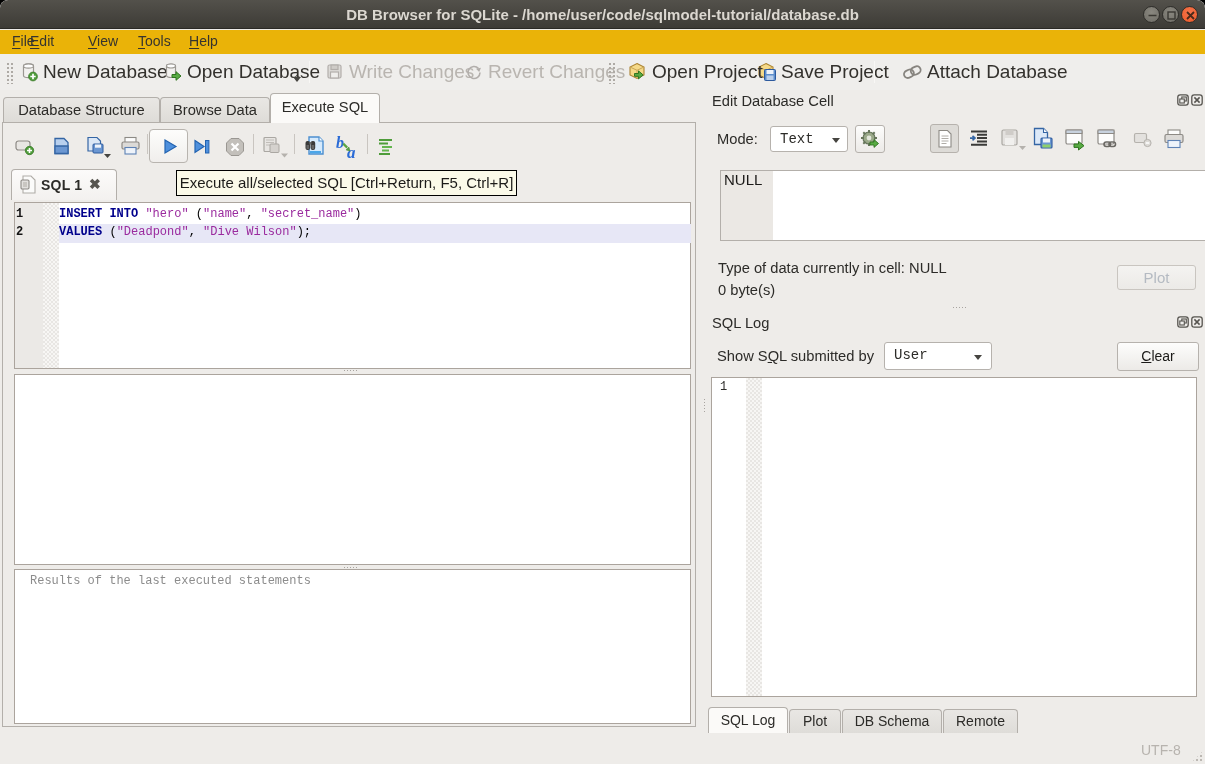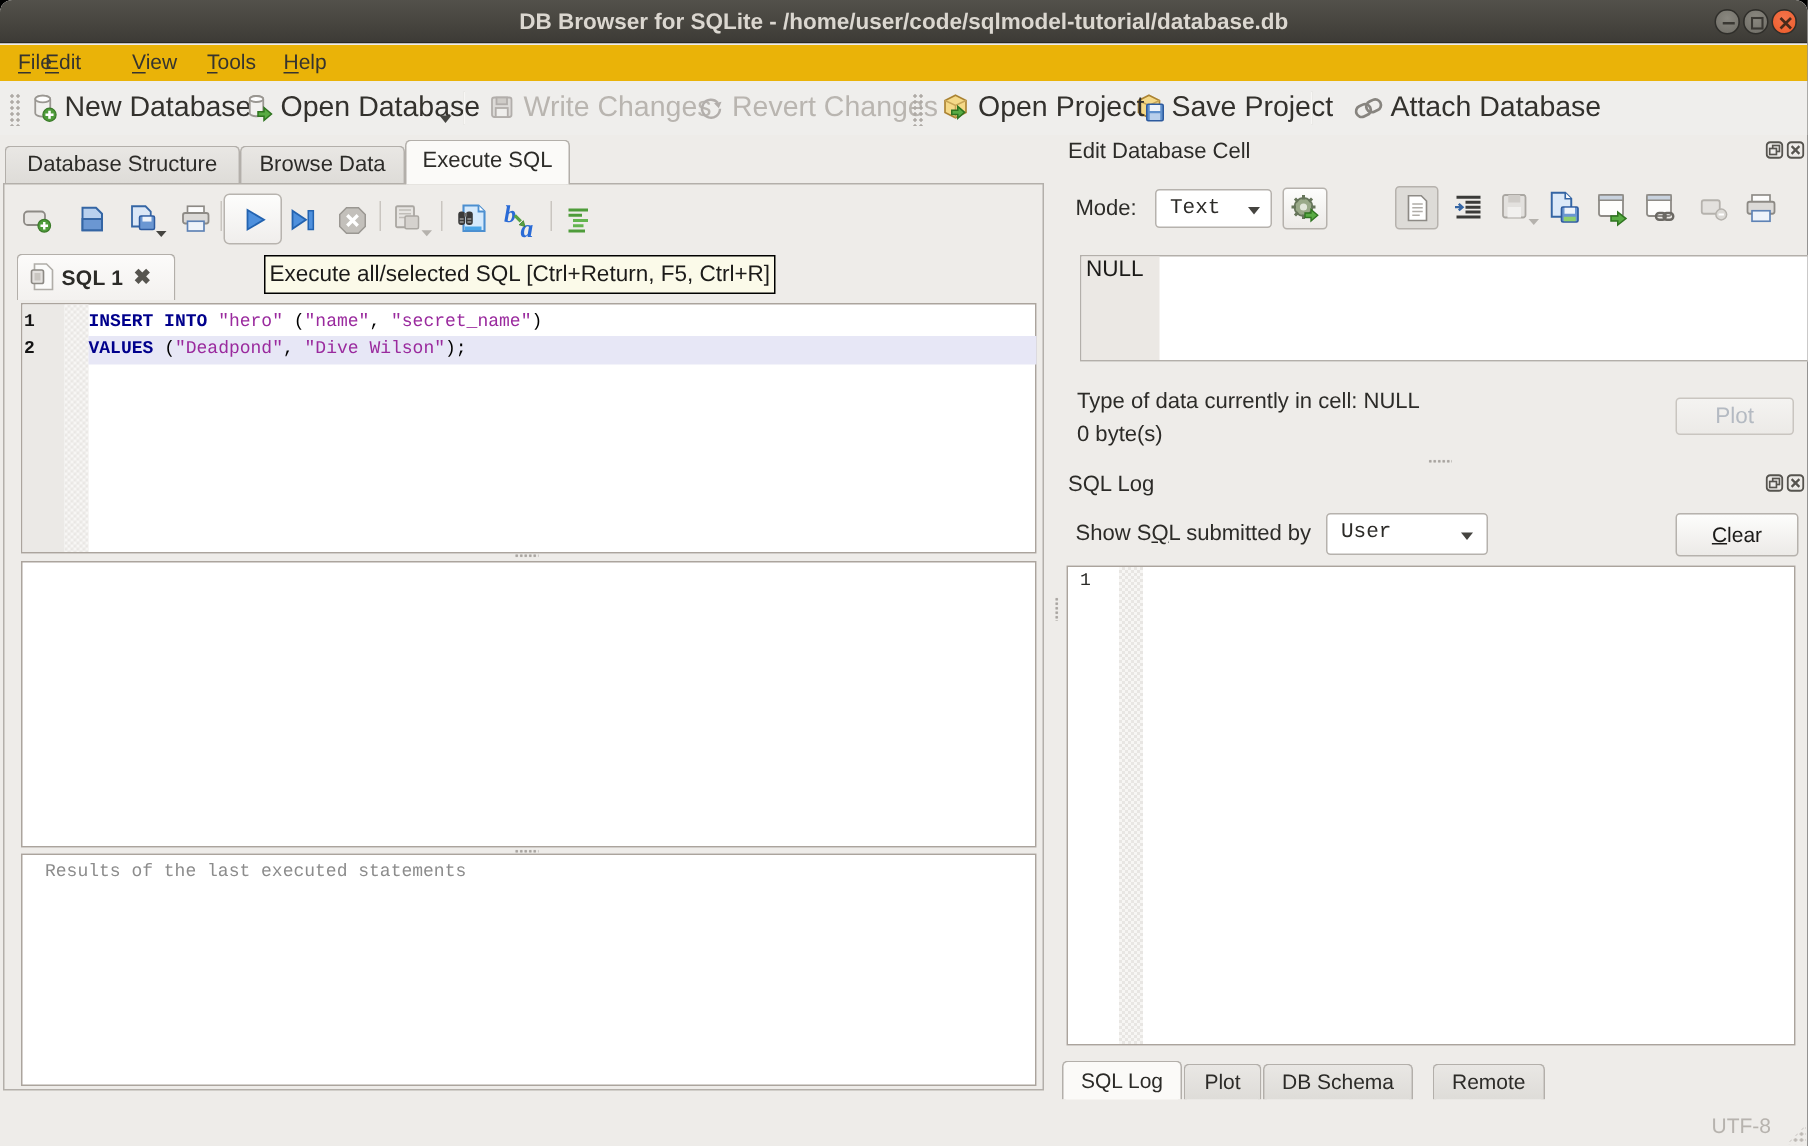--- a/index.html
+++ b/index.html
@@ -408,18 +408,18 @@
       </div>
     <div class="btn" id="clearbtn"><u>C</u>lear</div>
     <div id="logarea">
       <span class="n1">1</span>
       <div id="logfold"></div>
     </div>
     <div id="btabs">
       <div class="tab" style="left:4px; top:617px; width:80px; height:26px; line-height:25px; background:#fbfaf8; z-index:2;">SQL Log</div>
       <div class="tab" style="left:85px; top:619px; width:52px; height:24px; line-height:23px;">Plot</div>
       <div class="tab" style="left:138px; top:619px; width:100px; height:24px; line-height:23px;">DB Schema</div>
-      <div class="tab" style="left:251px; top:619px; width:75px; height:24px; line-height:23px;">Remote</div>
+      <div class="tab" style="left:239px; top:619px; width:75px; height:24px; line-height:23px;">Remote</div>
     </div>
   </div>
   <div id="utf8">UTF-8</div>
   <div id="grip"></div>
 </div>
 
 </body></html>

